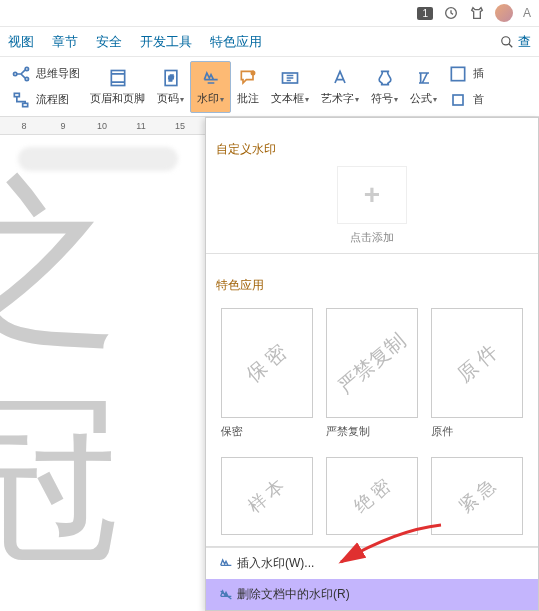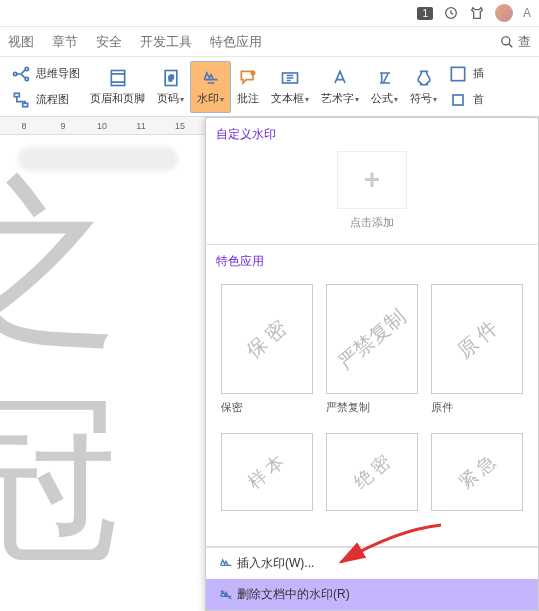--- a/index.html
+++ b/index.html
@@ -3,41 +3,41 @@
 <meta charset="utf-8">
 <style>
 *{box-sizing:border-box;margin:0;padding:0;font-family:"Microsoft YaHei",sans-serif}
 body{width:539px;height:611px;background:#fff;overflow:hidden;position:relative}
 .titlebar{height:27px;background:#fff;display:flex;justify-content:flex-end;align-items:center;gap:10px;padding:0 8px;border-bottom:1px solid #e8e8e8}
 .titlebar .badge{background:#555;color:#fff;font-size:10px;padding:1px 5px;border-radius:2px}
 .titlebar .ico{width:16px;height:16px;color:#666;display:flex;align-items:center;justify-content:center}
 .avatar{width:18px;height:18px;border-radius:50%;background:linear-gradient(135deg,#e8a87c,#c38d9e)}
 .titlebar .a{color:#888;font-size:12px}
 .menubar{height:30px;display:flex;align-items:center;padding:0 8px;gap:18px;border-bottom:1px solid #e8e8e8}
-.menubar span{font-size:13px;color:#737373}
+.menubar span{font-size:13px;color:#0369a1}
 .menubar .search{margin-left:auto;display:flex;align-items:center;gap:4px;color:#555}
 .ribbon{height:60px;display:flex;align-items:center;padding:4px 6px;border-bottom:1px solid #ddd;background:#fff}
 .rgroup{display:flex;flex-direction:column;align-items:center;gap:2px;padding:0 4px}
 .rgroup.stack{align-items:flex-start;padding:2px 4px}
 .rline{display:flex;align-items:center;gap:4px;font-size:11px;color:#333;height:24px}
 .rbtn{display:flex;flex-direction:column;align-items:center;justify-content:center;padding:2px 6px;font-size:11px;color:#333;gap:2px;height:52px}
 .rbtn.active{background:#fdba74;border:1px solid #9cb8d6;border-radius:2px}
 .ricon{width:22px;height:22px;display:flex;align-items:center;justify-content:center;color:#4a7bb8}
 .ricon svg{width:20px;height:20px}
 .dd{font-size:8px;color:#666;margin-left:1px}
 .ruler{height:18px;background:#f5f5f5;border-bottom:1px solid #ddd;display:flex;align-items:center;padding-left:12px;font-size:9px;color:#666;gap:15px}
 .ruler span{width:24px;text-align:center}
 .doc{position:absolute;top:135px;left:0;width:205px;height:476px;background:#fff;overflow:hidden}
 .doc .blur{position:absolute;top:12px;left:18px;width:160px;height:24px;background:#eee;border-radius:12px;filter:blur(2px)}
 .doc .wm{position:absolute;top:20px;left:-60px;font-size:180px;color:#ccc;font-family:SimSun,serif;line-height:1.2}
 .panel{position:absolute;top:117px;left:205px;width:334px;height:494px;background:#fff;border:1px solid #ccc;box-shadow:-2px 2px 6px rgba(0,0,0,.15)}
-.sect{padding:8px 10px 4px;font-size:12px;color:#6d28d9}
+.sect{padding:23px 10px 4px;font-size:12px;color:#a16207}
 .addbox{margin:4px auto 6px;width:70px;height:58px;border:1px solid #eee;display:flex;align-items:center;justify-content:center}
 .addbox .plus{font-size:28px;color:#ccc;font-weight:bold}
-.addlbl{text-align:center;font-size:11px;color:#888;margin-bottom:14px}
+.addlbl{text-align:center;font-size:11px;color:#888;margin-bottom:8px}
 .divider{border:none;border-top:1px solid #e0e0e0;margin:0}
 .grid{display:flex;justify-content:space-around;padding:10px 8px 4px}
 .thumb{width:92px;height:110px;border:1px solid #ccc;display:flex;align-items:center;justify-content:center}
 .thumb .t{transform:rotate(-40deg);font-size:20px;color:#bbb;font-family:SimSun,serif;white-space:nowrap}
 .thumb.small{height:78px}
 .thumb.small .t{font-size:18px}
 .labels{display:flex;justify-content:space-around;font-size:11px;color:#555;padding:2px 8px 8px}
 .labels span{width:92px;text-align:left}
 .footer{position:absolute;bottom:0;left:0;right:0;border-top:1px solid #ddd}
 .fitem{display:flex;align-items:center;gap:3px;padding:7px 12px;font-size:12px;color:#333}
@@ -152,32 +152,32 @@
     <span class="ricon">
         <svg viewBox="0 0 24 24" fill="none" stroke="currentColor" stroke-width="2">
           <path d="M6 18L12 4l6 14M8 14h8"></path>
         </svg>
       </span>
     <span><span>艺术字</span><span class="dd">▾</span></span>
   </div>
   <div class="rbtn">
     <span class="ricon">
         <svg viewBox="0 0 24 24" fill="none" stroke="currentColor" stroke-width="2">
+          <path d="M7 4h10M7 20h10M9 4c0 6-4 6-4 10s4 2 4 6M15 4c0 6 4 6 4 10s-4 2-4 6"></path>
+        </svg>
+      </span>
+    <span><span>符号</span><span class="dd">▾</span></span>
+  </div>
+  <div class="rbtn">
+    <span class="ricon">
+        <svg viewBox="0 0 24 24" fill="none" stroke="currentColor" stroke-width="2">
           <path d="M6 6h12M6 18h12M8 6v12M16 6l-6 12"></path>
         </svg>
       </span>
     <span><span>公式</span><span class="dd">▾</span></span>
-  </div>
-  <div class="rbtn">
-    <span class="ricon">
-        <svg viewBox="0 0 24 24" fill="none" stroke="currentColor" stroke-width="2">
-          <path d="M7 4h10M7 20h10M9 4c0 6-4 6-4 10s4 2 4 6M15 4c0 6 4 6 4 10s-4 2-4 6"></path>
-        </svg>
-      </span>
-    <span><span>符号</span><span class="dd">▾</span></span>
   </div>
   <div class="rgroup stack">
     <div class="rline">
         <span class="ricon">
           <svg viewBox="0 0 24 24" fill="none" stroke="currentColor" stroke-width="2">
             <rect x="4" y="4" width="16" height="16"></rect>
           </svg>
         </span>
         <span>插</span>
       </div>

